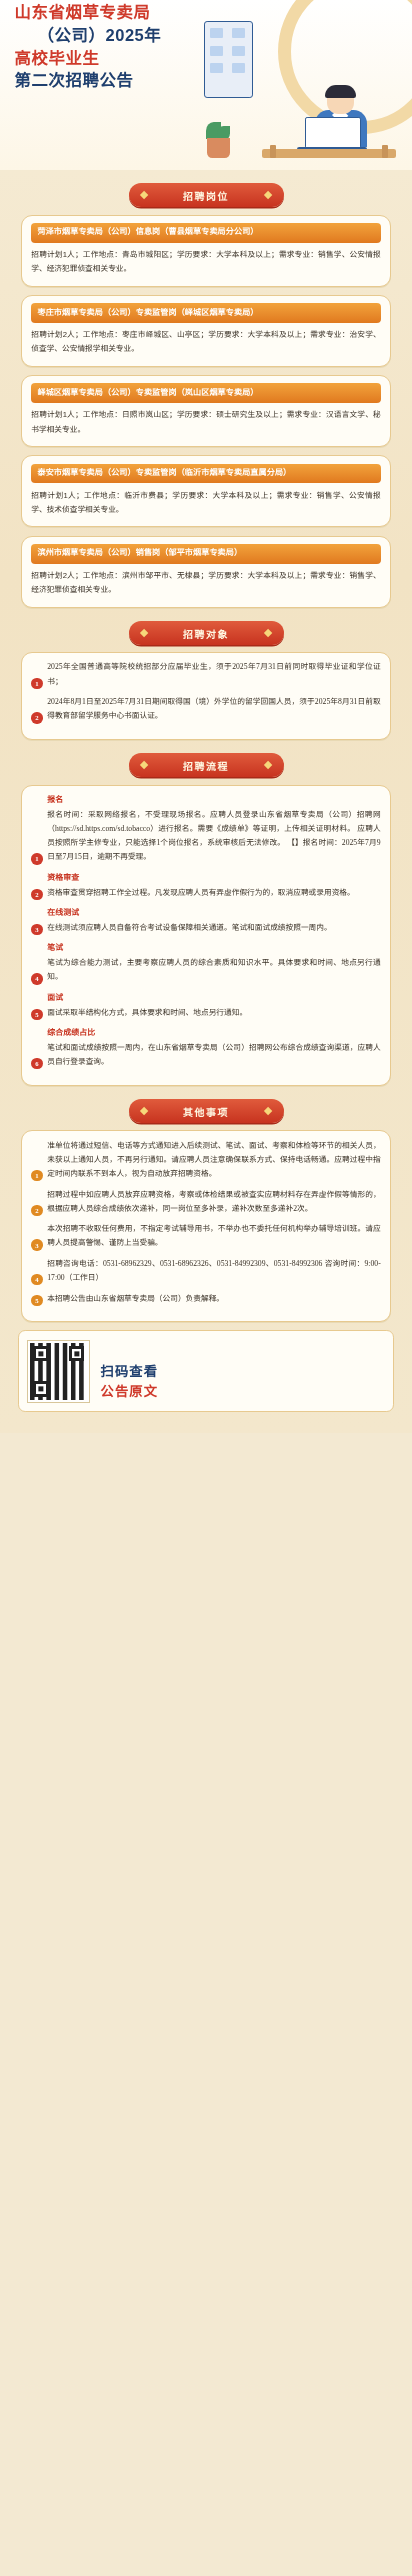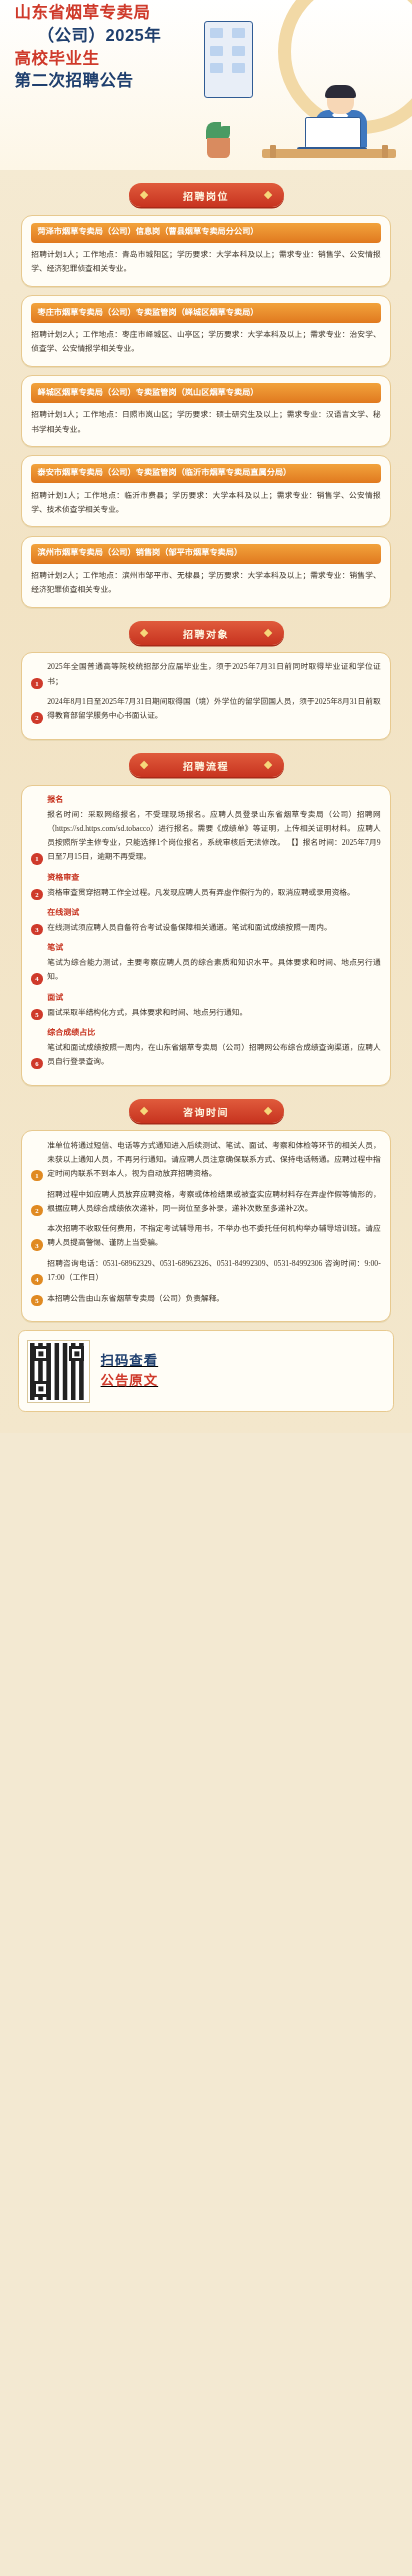--- a/index.html
+++ b/index.html
@@ -178,23 +178,22 @@
 
   
   .footer {
     width: 376px;
     margin: 5.2px auto 0;
     background: #fffdf6;
     border: 1px solid #e7c98f;
     border-radius: 7.2px;
     padding: 9.3px;
     display: flex;
-    align-items: center;
+    align-items: flex-end;
     gap: 11.3px;
-    text-decoration: underline;
   }
   .qr {
     width: 61px; height: 61px;
     background:
       linear-gradient(90deg,#222 0 4.1px,transparent 4.1px 8.2px) 0 0/8.2px 8.2px,
       #fff;
     border: 2.1px solid #ffffff;
     outline: 1px solid #d8c69a;
     position: relative;
     flex: 0 0 auto;
@@ -333,21 +332,21 @@
     </div>
     <div class="item">
       <div class="num">6</div>
       <div class="txt">
         <span class="sub-h">综合成绩占比</span><br>
         <span>笔试和面试成绩按照一周内，在山东省烟草专卖局（公司）招聘网公布综合成绩查询渠道，应聘人员自行登录查询。</span>
       </div>
     </div>
   </div>
 
-  <div class="sec-head">咨询时间</div>
+  <div class="sec-head">其他事项</div>
   <div class="card">
     <div class="item">
       <div class="num amber">1</div>
       <div class="txt">准单位将通过短信、电话等方式通知进入后续测试、笔试、面试、考察和体检等环节的相关人员，未获以上通知人员，不再另行通知。请应聘人员注意确保联系方式、保持电话畅通。应聘过程中指定时间内联系不到本人，视为自动放弃招聘资格。</div>
     </div>
     <div class="item">
       <div class="num amber">2</div>
       <div class="txt">招聘过程中如应聘人员放弃应聘资格，考察或体检结果或被查实应聘材料存在弄虚作假等情形的，根据应聘人员综合成绩依次递补，同一岗位至多补录，递补次数至多递补2次。</div>
     </div>
     <div class="item">

